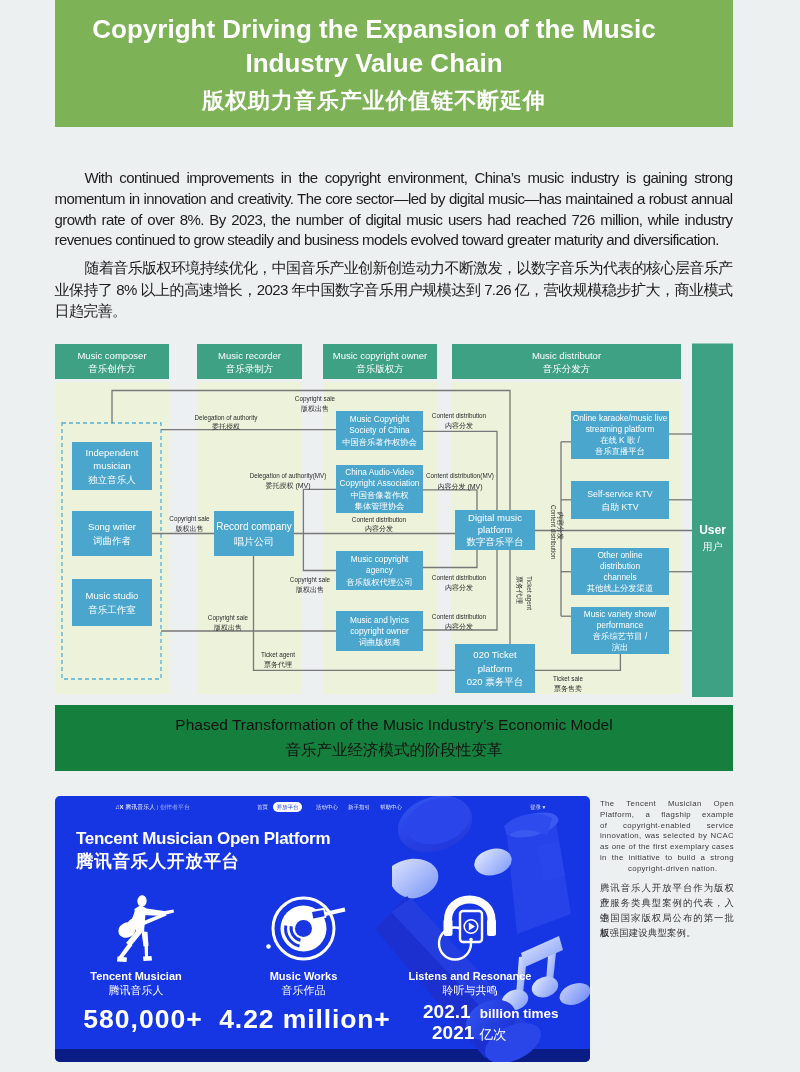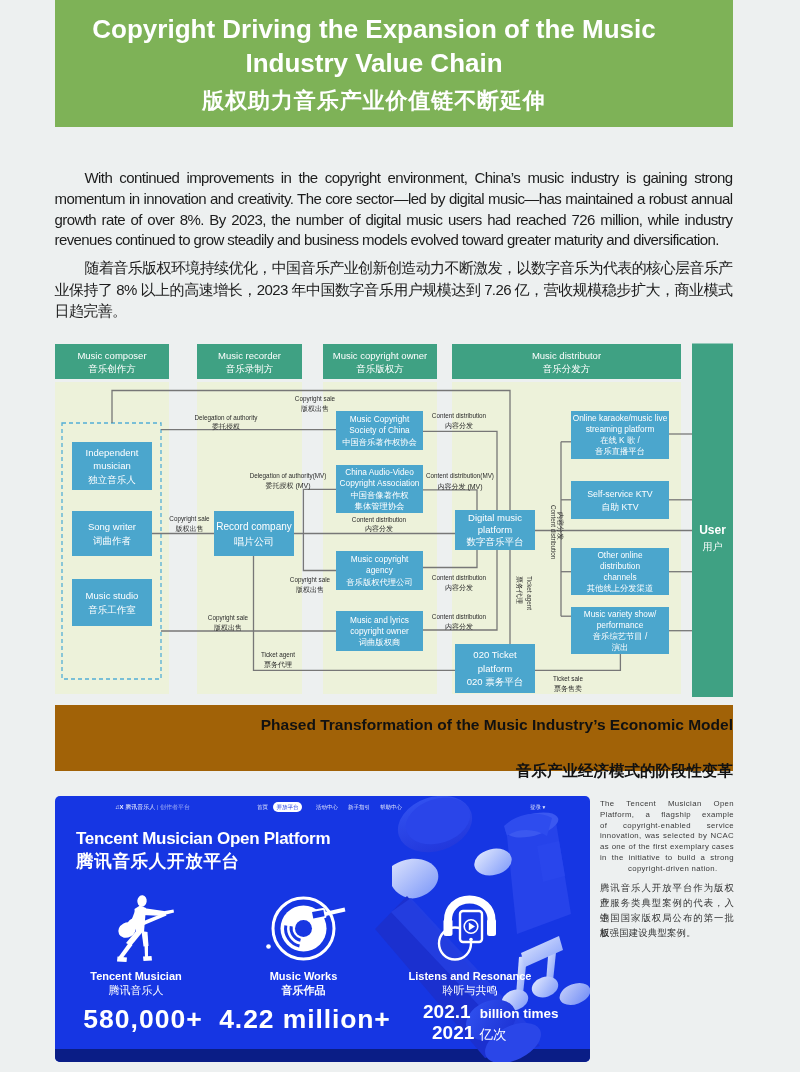--- a/index.html
+++ b/index.html
@@ -142,23 +142,23 @@
     <text x="568" y="345" font-size="6.3" fill="#2b2b2b" text-anchor="middle">Ticket sale</text>
     <text x="568" y="355" font-size="7.0" fill="#2b2b2b" text-anchor="middle">票务售卖</text>
     <text x="379" y="185.5" font-size="6.3" fill="#2b2b2b" text-anchor="middle">Content distribution</text>
     <text x="379" y="195" font-size="7.0" fill="#2b2b2b" text-anchor="middle">内容分发</text>
     <text transform="translate(517,240) rotate(90)" font-size="7" fill="#2b2b2b">票务代理</text>
     <text transform="translate(527,240) rotate(90)" font-size="6.3" fill="#2b2b2b">Ticket agent</text>
     <text transform="translate(550.5,169) rotate(90)" font-size="6.3" fill="#2b2b2b">Content distribution</text>
     <text transform="translate(557.5,176) rotate(90)" font-size="7" fill="#2b2b2b">内容分发</text>
   </svg>
 
-<div class="abs" style="left:55px;top:705px;width:678px;height:66px;background:#a16207;text-align:right;color:#111;font-weight:bold">
+<div class="abs" style="left:55px;top:705px;width:678px;height:66px;background:#15803d;text-align:center;color:#111;font-weight:normal">
 <div style="font-size:15.5px;margin-top:11px">Phased Transformation of the Music Industry’s Economic Model</div>
-<div style="font-size:15.5px;margin-top:27px">音乐产业经济模式的阶段性变革</div>
+<div style="font-size:15.5px;margin-top:6px">音乐产业经济模式的阶段性变革</div>
 </div>
 
 <div class="abs" style="left:55px;top:796px;width:535px;height:266px;background:#1636e3;border-radius:5px;overflow:hidden;color:#fff">
 <div class="abs" style="left:0;top:253px;width:535px;height:13px;background:#0a1d86"></div>
 <svg style="position:absolute;left:0;top:0" width="535" height="266" viewBox="0 0 535 266" font-family="Liberation Sans,sans-serif">
 <defs>
 <linearGradient id="g1" x1="0" y1="0" x2="1" y2="1">
 <stop offset="0" stop-color="#4f6cf5"></stop>
           <stop offset="1" stop-color="#1d35d8"></stop>
 </linearGradient>
@@ -232,21 +232,21 @@
 <div class="abs" style="left:202px;top:8px;font-size:5.5px;opacity:.9">首页</div>
 <div class="abs" style="left:218px;top:5.5px;width:29px;height:10px;background:#fff;border-radius:5px;color:#1737e3;font-size:5.5px;text-align:center;line-height:10px">开放平台</div>
 <div class="abs" style="left:261px;top:8px;font-size:5.5px;opacity:.9">活动中心</div>
 <div class="abs" style="left:293px;top:8px;font-size:5.5px;opacity:.9">新手指引</div>
 <div class="abs" style="left:325px;top:8px;font-size:5.5px;opacity:.9">帮助中心</div>
 <div class="abs" style="left:475px;top:8px;font-size:5.5px;opacity:.9">登录 ▾</div>
 <div class="abs" style="left:21px;top:33px;font-size:17px;font-weight:bold;letter-spacing:-0.3px">Tencent Musician Open Platform</div>
 <div class="abs" style="left:21px;top:53px;font-size:17.5px;font-weight:bold;letter-spacing:.7px">腾讯音乐人开放平台</div>
 <div class="abs" style="left:8px;top:172.5px;width:146px;text-align:center;font-size:11px;font-weight:bold;line-height:14px">Tencent Musician<br><span style="font-weight:normal">腾讯音乐人</span></div>
 <div class="abs" style="left:8px;top:208px;width:160px;text-align:center;font-size:26.5px;font-weight:bold;letter-spacing:1px">580,000+</div>
-<div class="abs" style="left:176px;top:172.5px;width:145px;text-align:center;font-size:11px;font-weight:bold;line-height:14px">Music Works<br><span style="font-weight:bold">音乐作品</span></div>
+<div class="abs" style="left:176px;top:172.5px;width:145px;text-align:center;font-size:11px;font-weight:bold;line-height:14px">Music Works<br><span style="font-weight:normal">音乐作品</span></div>
 <div class="abs" style="left:160px;top:208px;width:180px;text-align:center;font-size:26.5px;font-weight:bold;letter-spacing:.9px">4.22 million+</div>
 <div class="abs" style="left:340px;top:172.5px;width:150px;text-align:center;font-size:11px;font-weight:bold;line-height:14px">Listens and Resonance<br><span style="font-weight:normal">聆听与共鸣</span></div>
 <div class="abs" style="left:368px;top:205px;font-size:19px;font-weight:bold">202.1  <span style="font-size:13.5px">billion times</span></div>
 <div class="abs" style="left:377px;top:226px;font-size:19px;font-weight:bold">2021 <span style="font-size:13.5px;font-weight:normal">亿次</span></div>
 </div>
 
 <div class="abs" style="left:600px;top:799px;width:134px;color:#3a3a3a">
 <div style="font-size:7.8px;line-height:10.8px;letter-spacing:.35px">
       <div style="height:10.8px;text-align:justify;text-align-last:justify">The Tencent Musician Open</div>
       <div style="height:10.8px;text-align:justify;text-align-last:justify">Platform, a flagship example</div>

